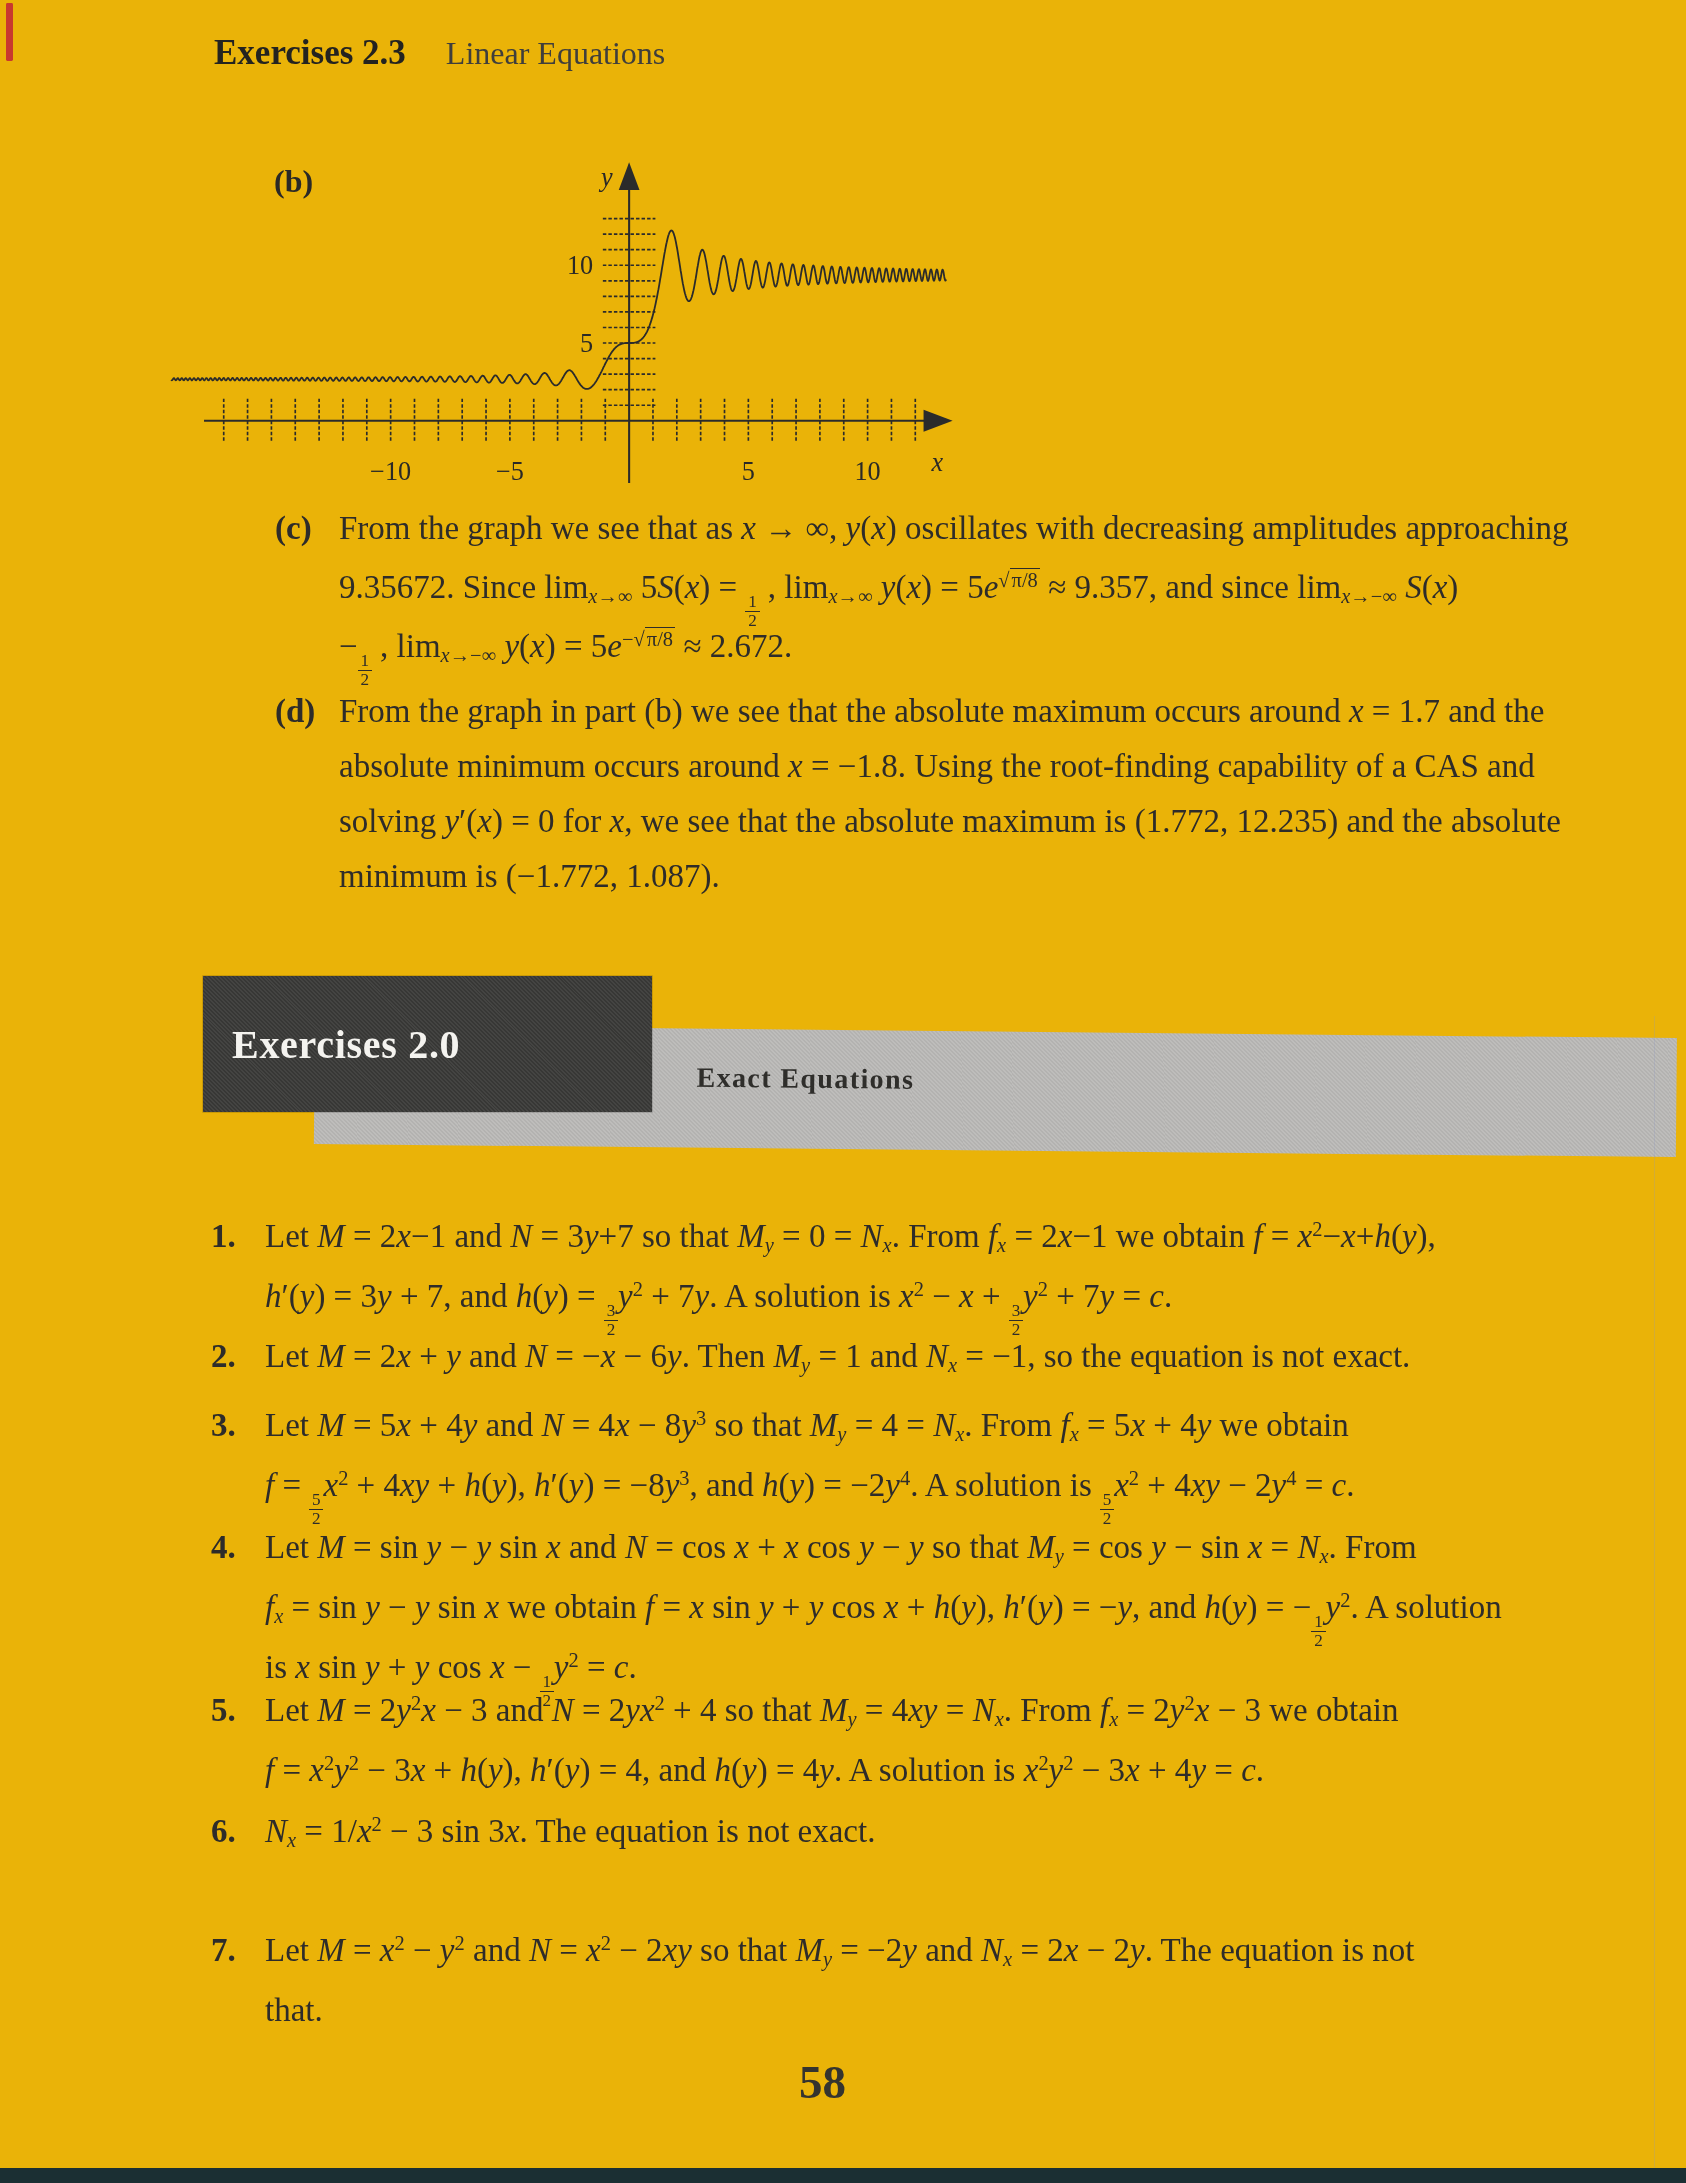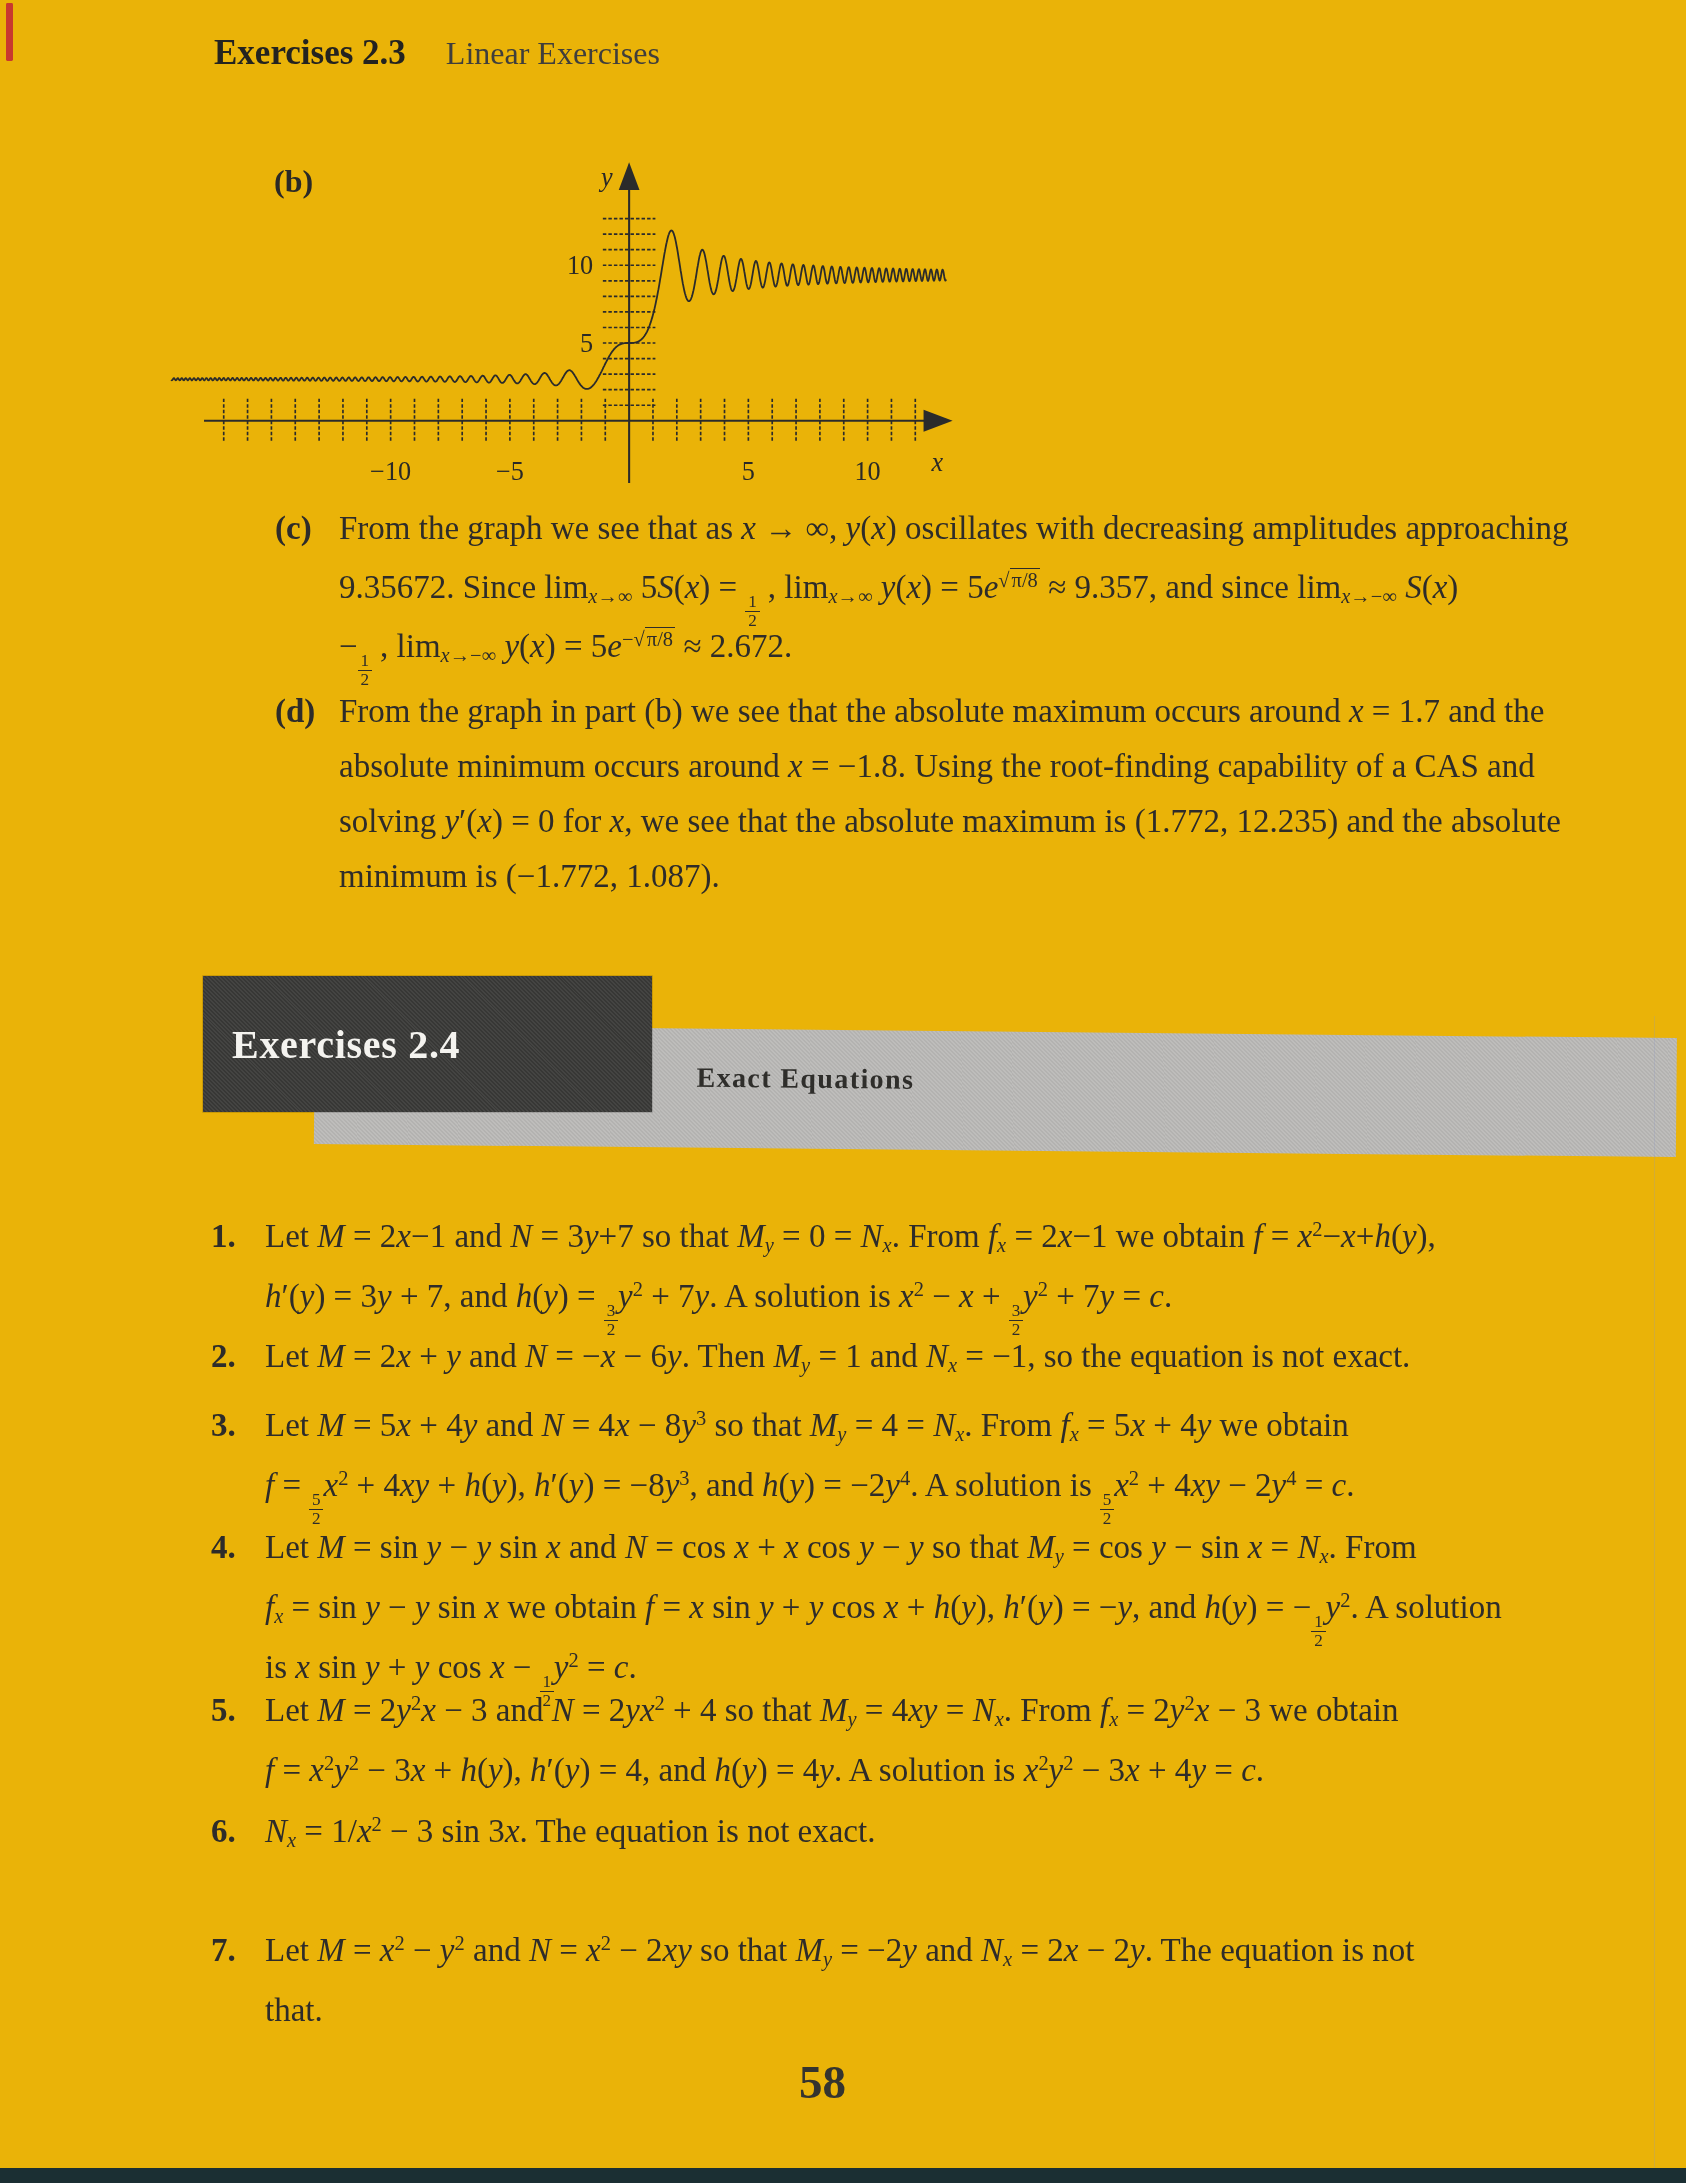--- a/index.html
+++ b/index.html
@@ -55,21 +55,21 @@
 </style>
 </head>
 <body>
 
 <div id="page">
 
   <div class="red-mark"></div>
 
   <div class="header">
     <span class="h-title">Exercises 2.3</span>
-    <span class="h-sub">Linear Exercises</span>
+    <span class="h-sub">Linear Equations</span>
   </div>
 
   <div id="graph-wrap">
     <svg id="graph-svg" viewBox="0 0 1140 480" width="788" height="332">
         <line x1="55" y1="380" x2="1100" y2="380" stroke="#2b2b2b" stroke-width="3"></line>
         <polygon points="1096,364 1138,380 1096,396" fill="#2b2b2b"></polygon>
         <line x1="670" y1="38" x2="670" y2="470" stroke="#2b2b2b" stroke-width="3"></line>
         <polygon points="655,46 670,6 685,46" fill="#2b2b2b"></polygon>
         <line x1="83.5" y1="348" x2="83.5" y2="412" stroke="#2b2b2b" stroke-width="2.4" stroke-dasharray="5 3"></line>
         <line x1="118" y1="348" x2="118" y2="412" stroke="#2b2b2b" stroke-width="2.4" stroke-dasharray="5 3"></line>
@@ -148,21 +148,21 @@
       <div class="pd-line">absolute minimum occurs around <i>x</i> = −1.8.  Using the root-finding capability of a CAS and</div>
       <div class="pd-line">solving <i>y</i>′(<i>x</i>) = 0 for <i>x</i>, we see that the absolute maximum is (1.772, 12.235) and the absolute</div>
       <div class="pd-line">minimum is (−1.772, 1.087).</div>
     </div>
   </div>
 
   <div class="band">
     <div class="band-text">Exact Equations</div>
   </div>
   <div class="exbox">
-    <div class="exbox-text">Exercises 2.4</div>
+    <div class="exbox-text">Exercises 2.0</div>
   </div>
   <div class="crease"></div>
 
   <div class="problem" style="top:1218px">
     <span class="pnum">1.</span>
     <div class="plines2">
       <div class="pr-line">Let <i>M</i> = 2<i>x</i>−1 and <i>N</i> = 3<i>y</i>+7 so that <i>M</i><sub><i>y</i></sub> = 0 = <i>N</i><sub><i>x</i></sub>. From <i>f</i><sub><i>x</i></sub> = 2<i>x</i>−1 we obtain <i>f</i> = <i>x</i><sup>2</sup>−<i>x</i>+<i>h</i>(<i>y</i>),</div>
       <div class="pr-line"><i>h</i>′(<i>y</i>) = 3<i>y</i> + 7, and <i>h</i>(<i>y</i>) = <span class="frac">
             <span class="fnum">3</span>
             <span class="fden">2</span>

